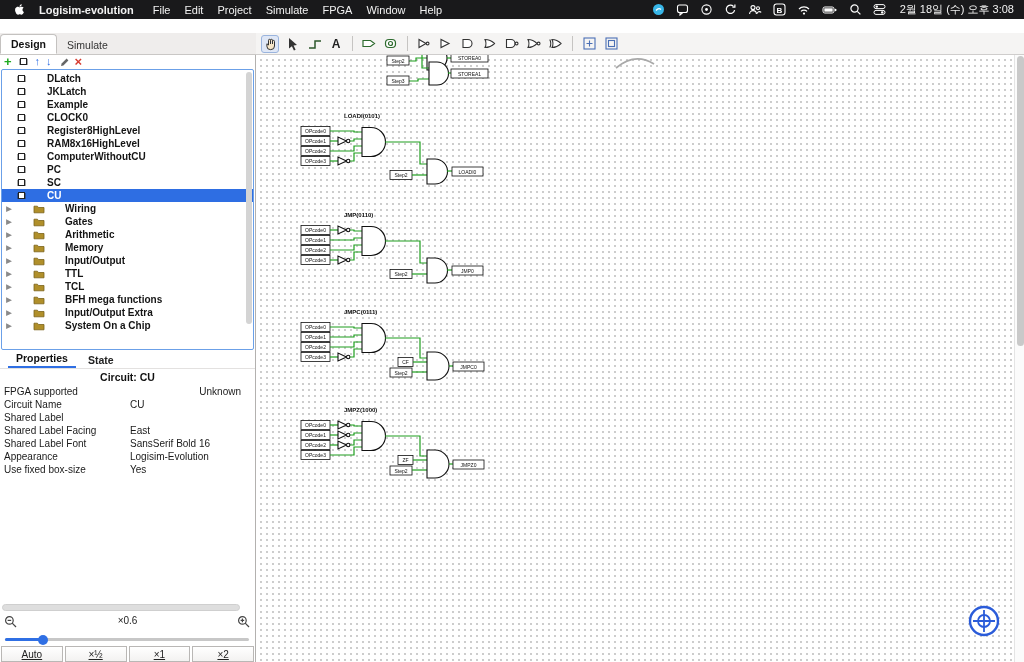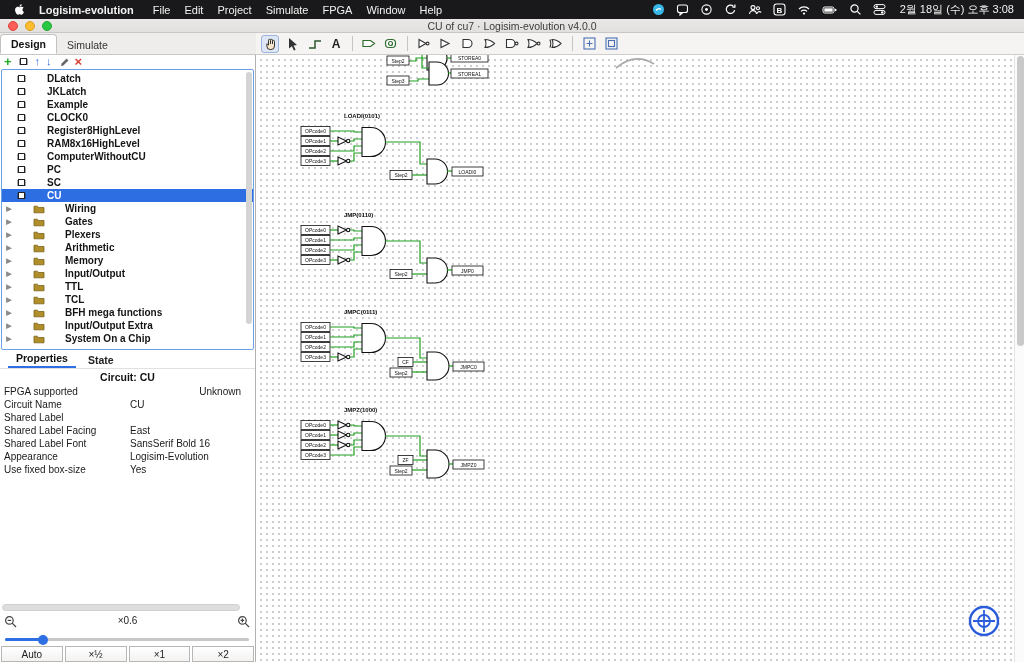--- a/index.html
+++ b/index.html
@@ -72,21 +72,21 @@
 
   .zoom-row { position:absolute; left:0; top:560px; width:255px; height:18px; display:flex; align-items:flex-start; }
   .zoom-row .zlevel { flex:1; text-align:center; font-size:10px; color:#222; }
   .zicon { width:14px; height:14px; margin:0 4px; }
   .slider-row { position:absolute; left:0; top:578px; width:255px; height:13px; }
   .slider-track { position:absolute; left:5px; right:6px; top:5px; height:3px; background:#c7c7c7; border-radius:2px; }
   .slider-fill { position:absolute; left:5px; top:5px; width:38px; height:3px; background:#2f6fe4; border-radius:2px; }
   .slider-thumb { position:absolute; left:38px; top:1.5px; width:10px; height:10px; border-radius:50%; background:#2f6fe4; }
   .scale-buttons { position:absolute; left:0; top:591px; width:255px; height:16px; display:flex; gap:2px; padding:0 1px; }
   .sbtn { flex:1; border:1px solid #b9b7b5; border-radius:0; background:linear-gradient(#ffffff,#f3f2f1);
-    font-size:10px; color:#222; display:flex; align-items:center; justify-content:center; }
+    font-size:10px; color:#222; display:flex; align-items:center; justify-content:center;text-decoration:underline; }
 
   
   .canvas-wrap { position:absolute; left:256px; top:55px; width:758px; height:607px; background:#fff;
     background-image:radial-gradient(circle, #c9c9c9 0.7px, transparent 0.8px);
     background-size:6px 6px; background-position:2px 2px; overflow:hidden; }
   .canvas-svg { position:absolute; left:0; top:0; }
   .wire { stroke:#1e9e1e; stroke-width:1.2; fill:none; }
   .gate { stroke:#111; stroke-width:1.1; fill:#fff; }
   .lblbox { stroke:#111; stroke-width:0.8; fill:#fff; }
   .lbltxt { font:5px "Liberation Sans", sans-serif; fill:#111; text-anchor:middle; }
@@ -181,28 +181,20 @@
             <rect x="1" y="1.6" width="11" height="4" rx="2"></rect>
             <circle cx="3.8" cy="3.6" r="1.2" fill="#fff" stroke="none"></circle>
             <rect x="1" y="7.4" width="11" height="4" rx="2"></rect>
             <circle cx="9.2" cy="9.4" r="1.2" fill="#fff" stroke="none"></circle>
           </svg>
         </span>
       <span class="mb-date">2월 18일 (수) 오후 3:08</span>
     </span>
   </div>
 
-  <div class="titlebar">
-    <div class="traffic">
-      <span class="tl red"></span>
-      <span class="tl yellow"></span>
-      <span class="tl green"></span>
-    </div>
-    <div class="wtitle">CU of cu7 · Logisim-evolution v4.0.0</div>
-  </div>
 
   <div class="panel-tabs">
     <span class="ptab active">Design</span>
     <span class="ptab">Simulate</span>
   </div>
 
   <div class="main-toolbar">
     <span class="tbi selected">
         <svg width="15" height="15" fill="#f7e7c9" stroke="#333" stroke-width="1">
           <path d="M5.5,9 V4.3 a1,1 0 0 1 2,0 V8 m0,-3.7 a1,1 0 0 1 2,0 V8 m0,-2.6 a1,1 0 0 1 2,0 V10 a3.6,3.6 0 0 1 -3.6,3.6 h-0.6 a3.4,3.4 0 0 1 -3.4,-3.4 v-2.4 l1.6,1.2"></path>
@@ -384,27 +376,20 @@
             <path d="M1,2.2 h3.4 l1.1,1.3 h5.5 v5.3 h-10 z" fill="#b08f2a" stroke="#7a621a" stroke-width="0.8"></path>
           </svg>
           <span>Wiring</span>
         </div>
       <div class="titem lib">
           <span class="exp">▶</span>
           <svg width="12" height="10">
             <path d="M1,2.2 h3.4 l1.1,1.3 h5.5 v5.3 h-10 z" fill="#b08f2a" stroke="#7a621a" stroke-width="0.8"></path>
           </svg>
           <span>Gates</span>
-        </div>
-      <div class="titem lib">
-          <span class="exp">▶</span>
-          <svg width="12" height="10">
-            <path d="M1,2.2 h3.4 l1.1,1.3 h5.5 v5.3 h-10 z" fill="#b08f2a" stroke="#7a621a" stroke-width="0.8"></path>
-          </svg>
-          <span>Plexers</span>
         </div>
       <div class="titem lib">
           <span class="exp">▶</span>
           <svg width="12" height="10">
             <path d="M1,2.2 h3.4 l1.1,1.3 h5.5 v5.3 h-10 z" fill="#b08f2a" stroke="#7a621a" stroke-width="0.8"></path>
           </svg>
           <span>Arithmetic</span>
         </div>
       <div class="titem lib">
           <span class="exp">▶</span>

